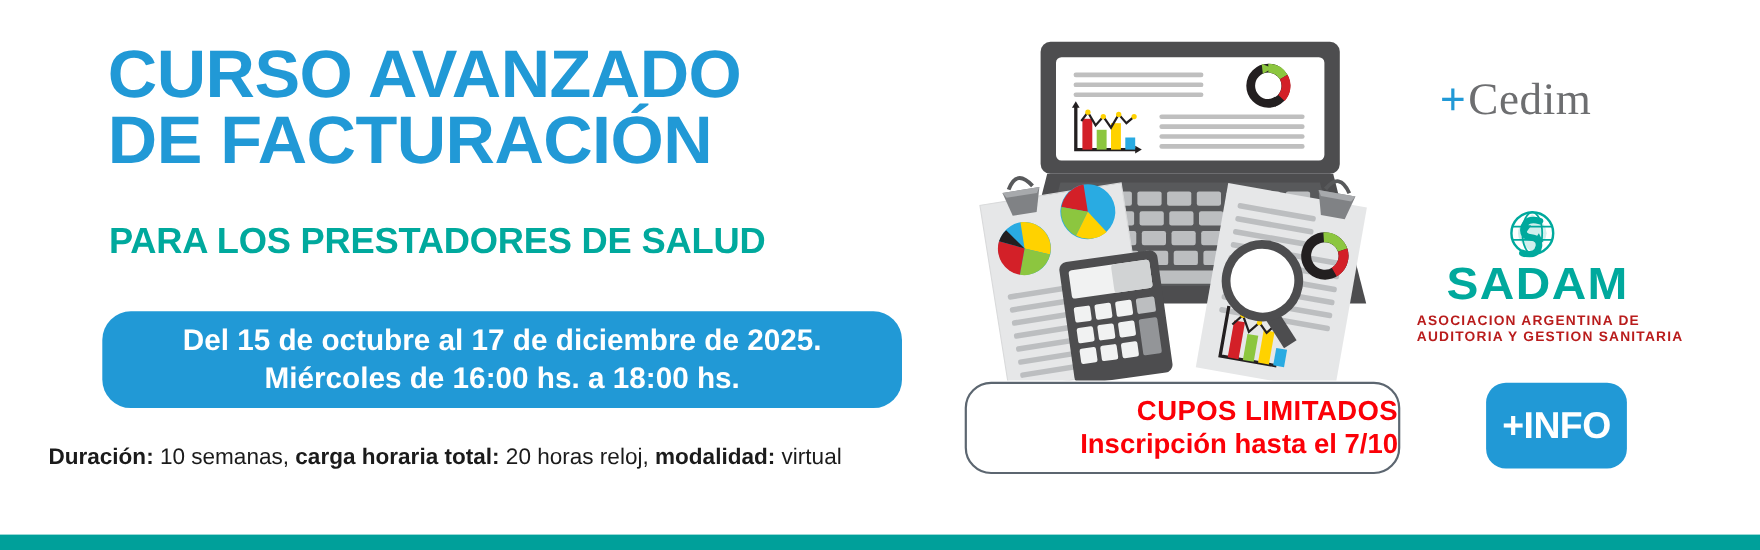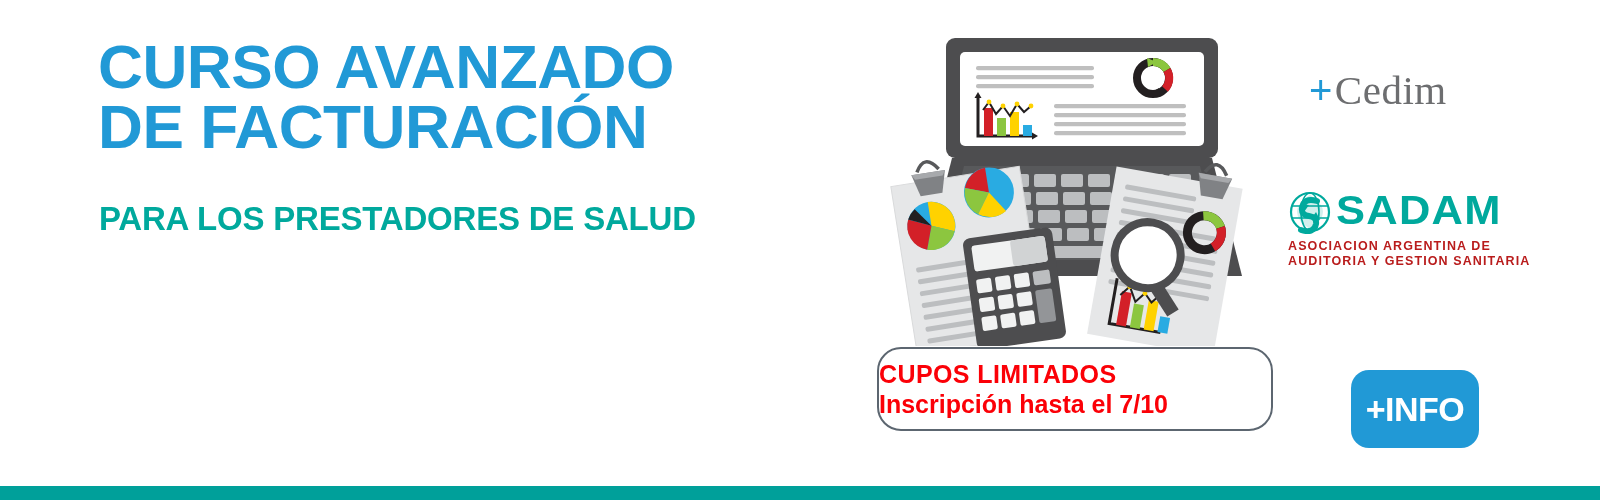--- a/index.html
+++ b/index.html
@@ -34,74 +34,80 @@
   }
   .duration b{font-weight:700;}
 
   
   .illus{position:absolute;left:868px;top:34px;width:390px;height:312px;}
 
   
   .cupos-box{
     position:absolute;left:877px;top:347px;width:392px;height:80px;
     border:2px solid #5c6670;border-radius:24px;background:#fff;
-    display:flex;flex-direction:column;align-items:flex-start;justify-content:center;
+    display:flex;flex-direction:column;align-items:flex-end;justify-content:center;
   }
   .cupos-box .cl{color:#FB0007;font-weight:700;font-size:25px;line-height:1.2;white-space:nowrap;}
   .cupos-box .cl.l1{letter-spacing:0.4px;}
 
   
   .adecra{position:absolute;left:1309px;top:70px;width:170px;text-align:left;}
   .adecra .a1{
     font-family:"Liberation Serif",serif;font-size:41px;color:#6d6e70;line-height:0.95;
     letter-spacing:0.5px;padding-left:28px;
   }
   .adecra .a2{
     font-family:"Liberation Serif",serif;font-size:41px;color:#6d6e70;line-height:1.0;
     letter-spacing:0.5px;display:flex;align-items:baseline;
   }
   .adecra .plus{color:#2199D6;font-family:"Liberation Sans",sans-serif;font-weight:400;font-size:40px;line-height:1;margin-right:2px;}
 
   .sadam{position:absolute;left:1288px;top:190px;width:210px;}
-  .sadam-top{display:flex;align-items:flex-start;gap:4px;}
+  .sadam-top{display:flex;align-items:center;gap:4px;flex-direction:column;}
   .sadam-word{
     font-weight:700;font-size:41px;color:#00A99D;letter-spacing:1.2px;line-height:1;
     font-family:"Liberation Sans",sans-serif;transform:scaleX(1.06);transform-origin:left center;
   }
   .sadam-sub{
     margin-top:5px;color:#b91c1c;font-weight:700;font-size:12.5px;letter-spacing:1.1px;
     line-height:1.22;white-space:nowrap;
   }
 
   .info-btn{
     position:absolute;left:1351px;top:348px;width:128px;height:78px;
     background:#2199D6;border-radius:18px;display:flex;align-items:center;justify-content:center;
     cursor:pointer;
-    margin-top:22px;
   }
   .info-btn span{color:#fff;font-weight:700;font-size:34px;letter-spacing:-0.5px;}
 
   
   .stripe{position:absolute;left:0;top:486px;width:1600px;height:14px;background:#00A09A;}
 </style>
 </head>
 <body>
 
 <div class="banner">
 
   <div class="left-block">
 
     <div class="headline">
       <div class="hl-line">CURSO AVANZADO</div>
       <div class="hl-line">DE FACTURACIÓN</div>
     </div>
 
     <div class="subhead">PARA LOS PRESTADORES DE SALUD</div>
 
-
+    <div class="date-box">
+      <div class="dl">Del 15 de octubre al 17 de diciembre de 2025.</div>
+      <div class="dl">Miércoles de 16:00 hs. a 18:00 hs.</div>
+    </div>
+
+    <div class="duration">
+      <b>Duración:</b><span> 10 semanas, </span><b>carga horaria total:</b><span> 20 horas reloj, </span><b>modalidad:</b><span> virtual</span>
+    </div>
   </div>
 
   <div class="illus">
     <svg width="390" height="312" viewBox="0 0 390 312" xmlns="http://www.w3.org/2000/svg">
 
       <g>
         <rect x="78" y="4" width="272" height="120" rx="9" fill="#4D4D4F"></rect>
         <rect x="92" y="18" width="244" height="94" rx="5" fill="#ffffff"></rect>
 
         <g fill="#BFBFBF">

